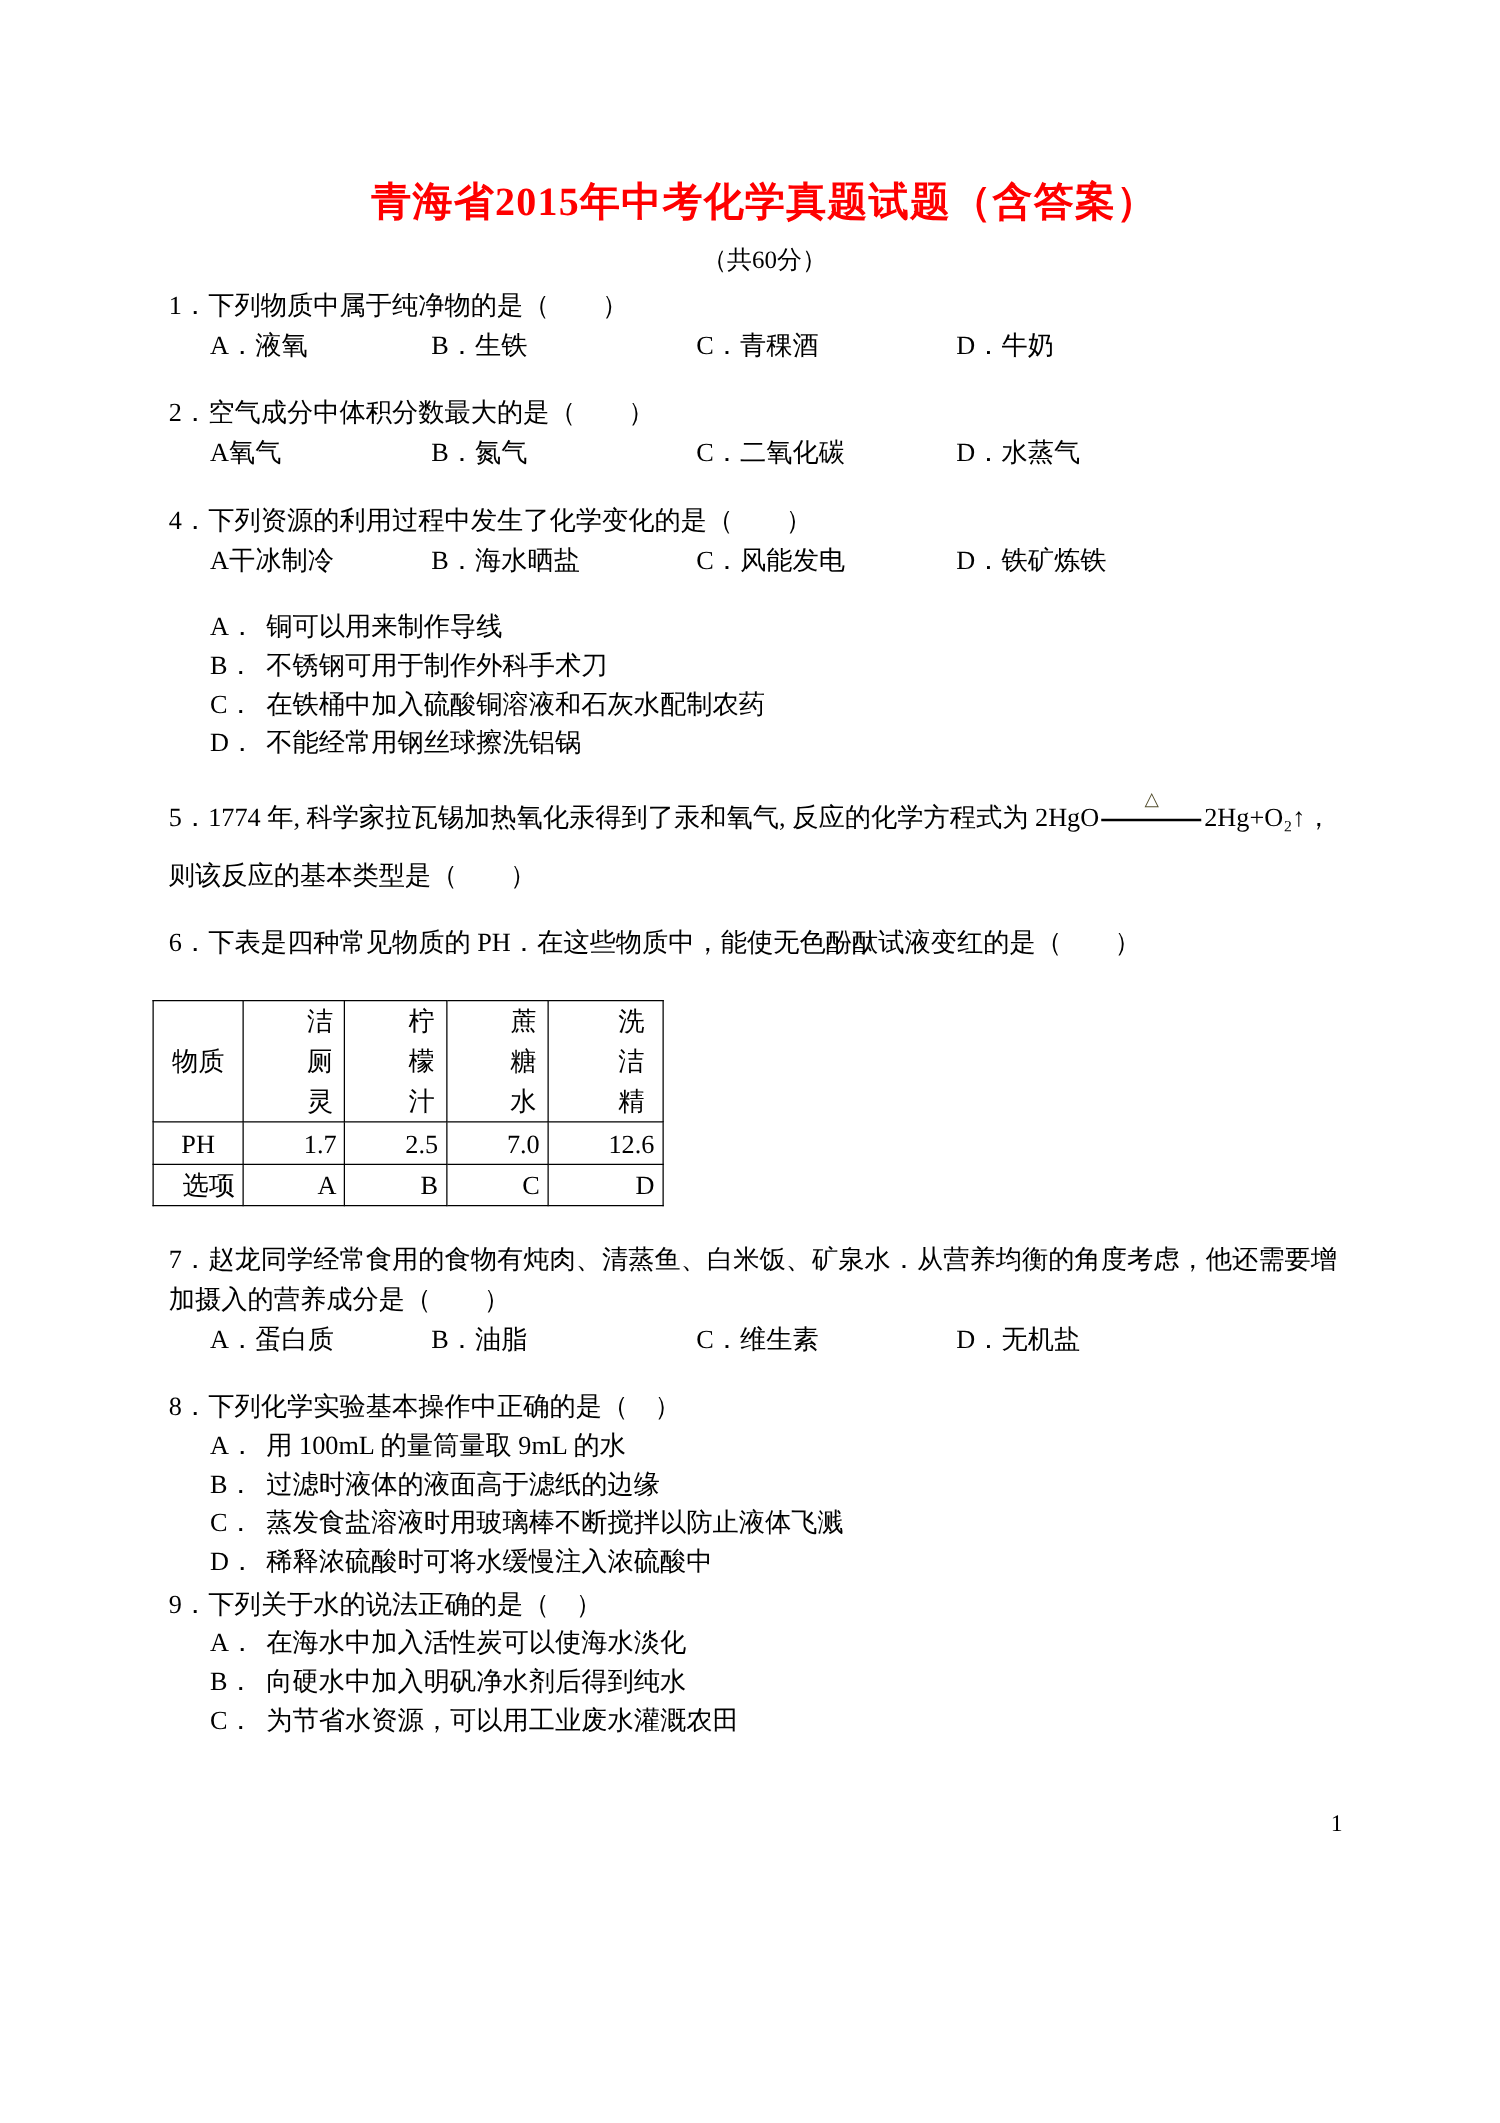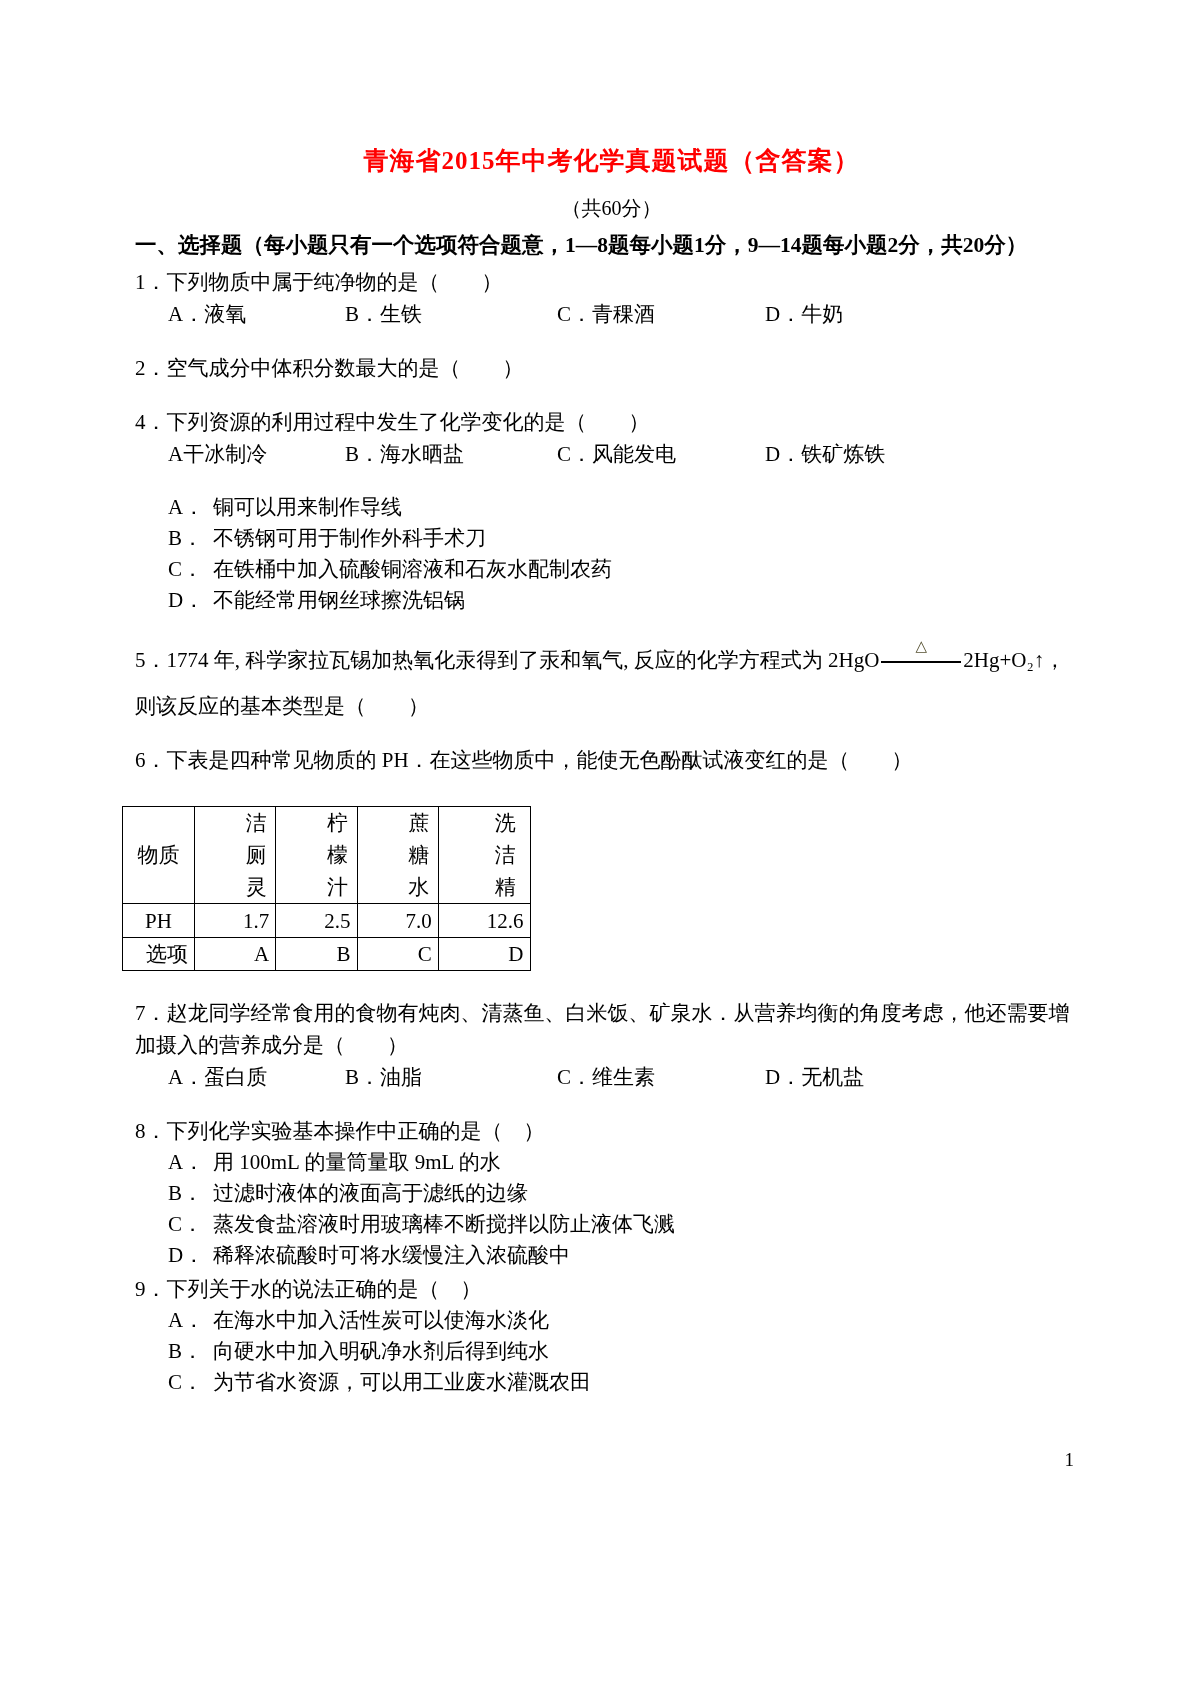--- a/index.html
+++ b/index.html
@@ -12,21 +12,21 @@
     background: #ffffff;
     color: #000000;
     font-family: "Liberation Serif", "DejaVu Serif", serif;
     font-size: 21px;
     line-height: 32px;
     padding: 142px 112px 0 135px;
     overflow: hidden;
   }
   .doc-title {
     color: #ff0000;
-    font-size: 25px;
+    font-size: 32px;
     font-weight: bold;
     text-align: center;
     line-height: 38px;
     margin-bottom: 14px;
     letter-spacing: 1px;
   }
   .doc-subtitle {
     text-align: center;
     font-size: 20px;
     line-height: 28px;
@@ -103,34 +103,39 @@
     line-height: 24px;
   }
 </style>
 </head>
 <body>
 
 <div class="page">
 
   <div class="doc-title">青海省2015年中考化学真题试题（含答案）</div>
   <div class="doc-subtitle">（共60分）</div>
-  <div class="section-header">一、选择题（每小题只有一个选项符合题意，1—8题每小题1分，9—14题每小题2分，共20分）</div>
 
   <div class="q">
     <div class="stem">1．下列物质中属于纯净物的是（　　）</div>
     <div class="options-row">
       <span>A．液氧</span>
       <span>B．生铁</span>
       <span>C．青稞酒</span>
       <span>D．牛奶</span>
     </div>
   </div>
 
   <div class="q">
     <div class="stem">2．空气成分中体积分数最大的是（　　）</div>
+    <div class="options-row">
+      <span>A氧气</span>
+      <span>B．氮气</span>
+      <span>C．二氧化碳</span>
+      <span>D．水蒸气</span>
+    </div>
   </div>
 
   <div class="q">
     <div class="stem">4．下列资源的利用过程中发生了化学变化的是（　　）</div>
     <div class="options-row">
       <span>A干冰制冷</span>
       <span>B．海水晒盐</span>
       <span>C．风能发电</span>
       <span>D．铁矿炼铁</span>
     </div>

